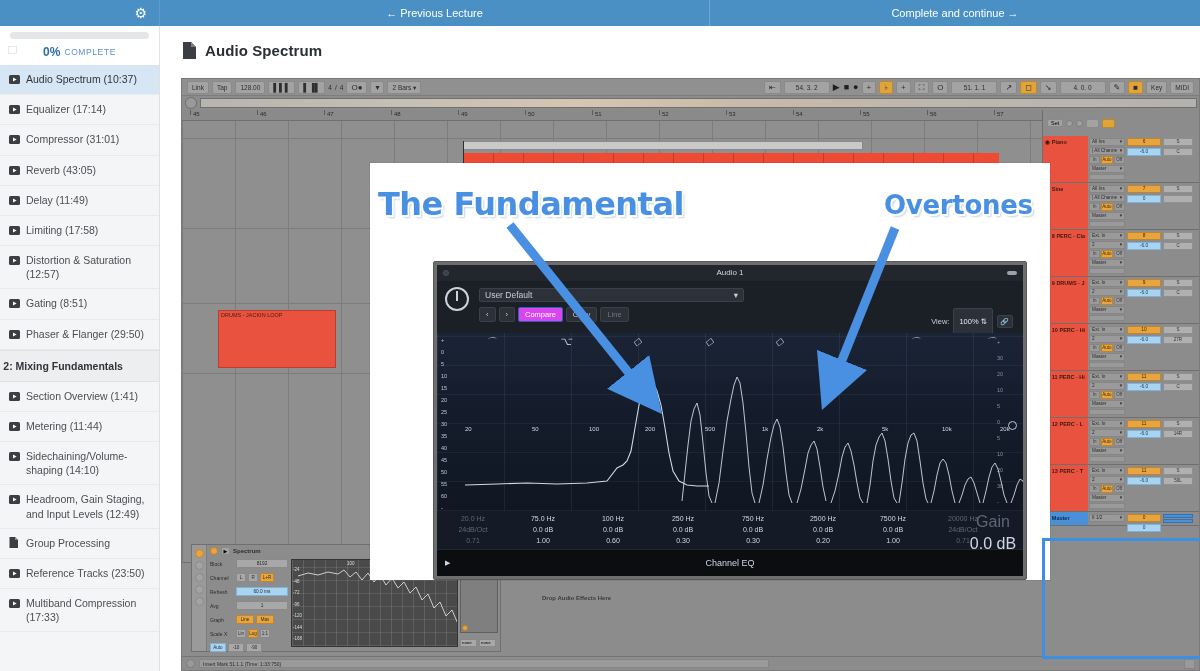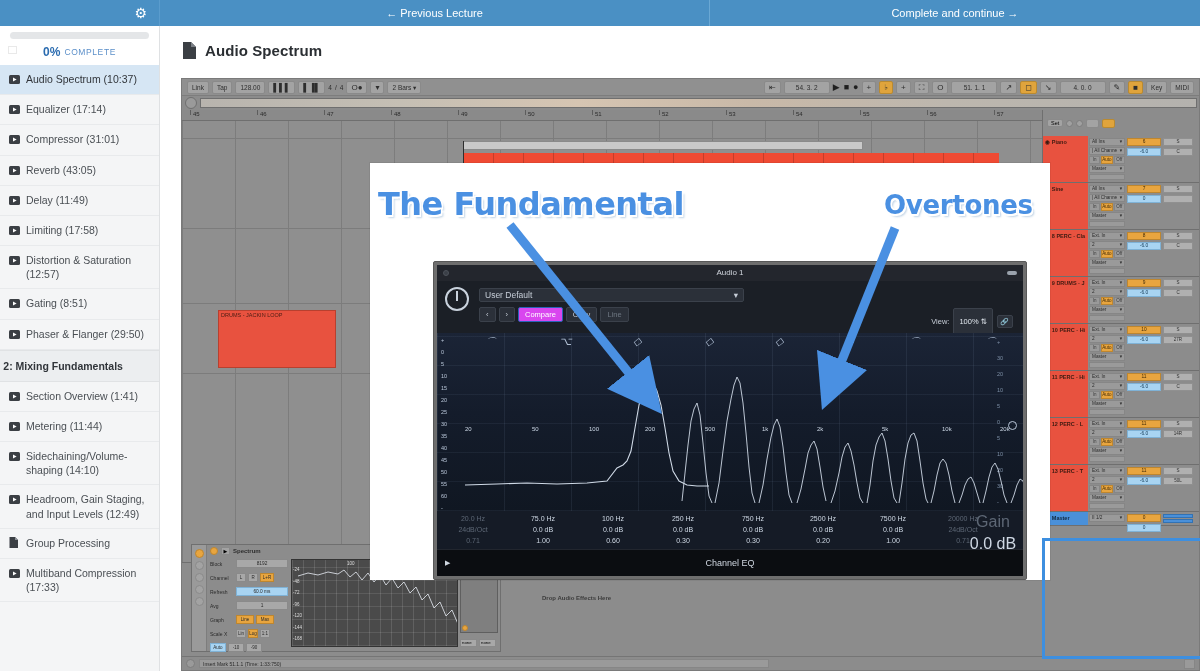--- a/index.html
+++ b/index.html
@@ -418,20 +418,27 @@
               <path d="M0.5 0h5.5L9 3v8H0.5z" fill="#3b3f44"></path>
               <path d="M6 0l3 3H6z" fill="#8a8f95"></path>
             </svg></span>
           <span>Group Processing</span>
         </div>
         <div class="lesson">
           <span class="ic"><svg width="11" height="9" viewBox="0 0 11 9">
               <rect x="0" y="0" width="11" height="9" rx="1.5" fill="#3b3f44"></rect>
               <path d="M4 2.4 L7.6 4.5 L4 6.6 Z" fill="#fff"></path>
             </svg></span>
+          <span>Reference Tracks (23:50)</span>
+        </div>
+        <div class="lesson">
+          <span class="ic"><svg width="11" height="9" viewBox="0 0 11 9">
+              <rect x="0" y="0" width="11" height="9" rx="1.5" fill="#3b3f44"></rect>
+              <path d="M4 2.4 L7.6 4.5 L4 6.6 Z" fill="#fff"></path>
+            </svg></span>
           <span>Multiband Compression (17:33)</span>
         </div>
       </div>
   </div>
 
   <div class="content">
     <div class="page-head">
       <svg width="14" height="17" viewBox="0 0 14 17">
         <path d="M1 0h8l5 5v12H1z" fill="#3b3f44"></path>
         <path d="M9 0l5 5H9z" fill="#7a7f85"></path>

